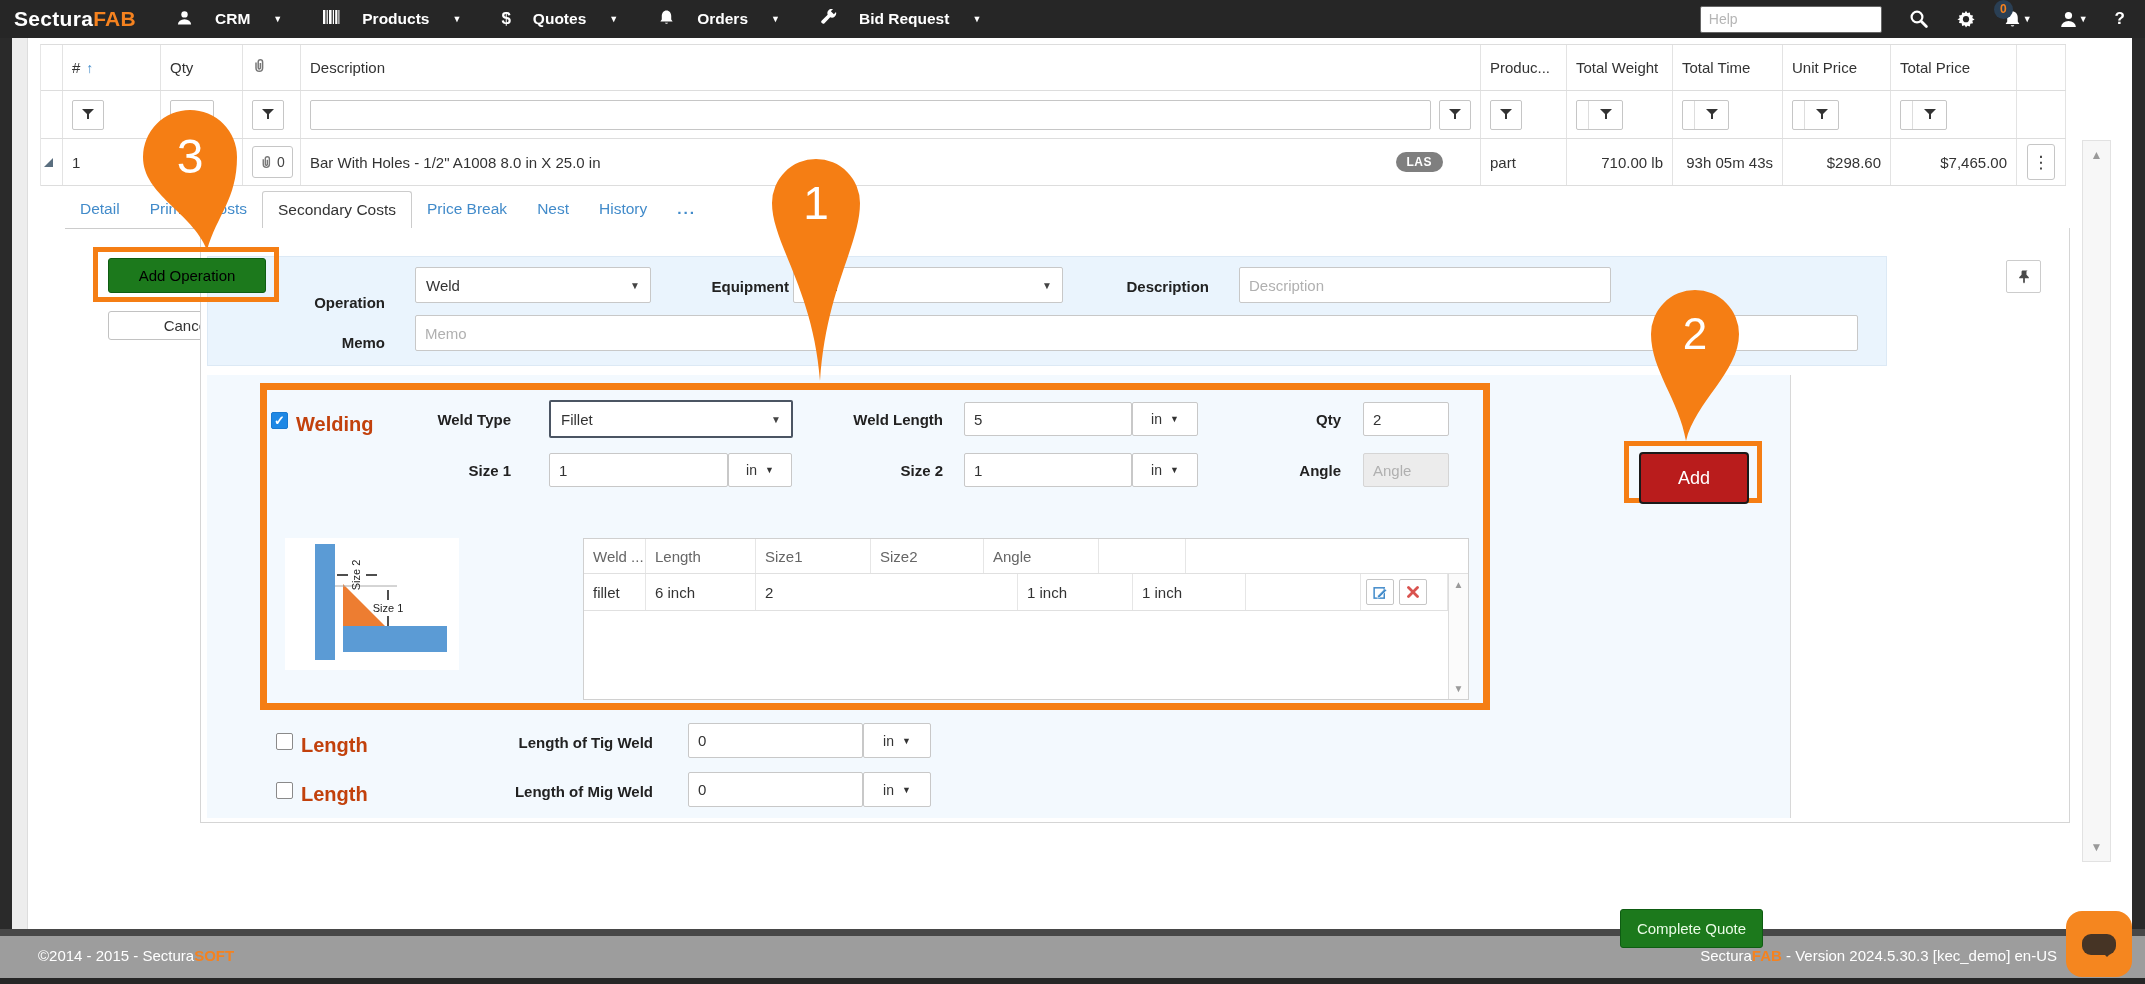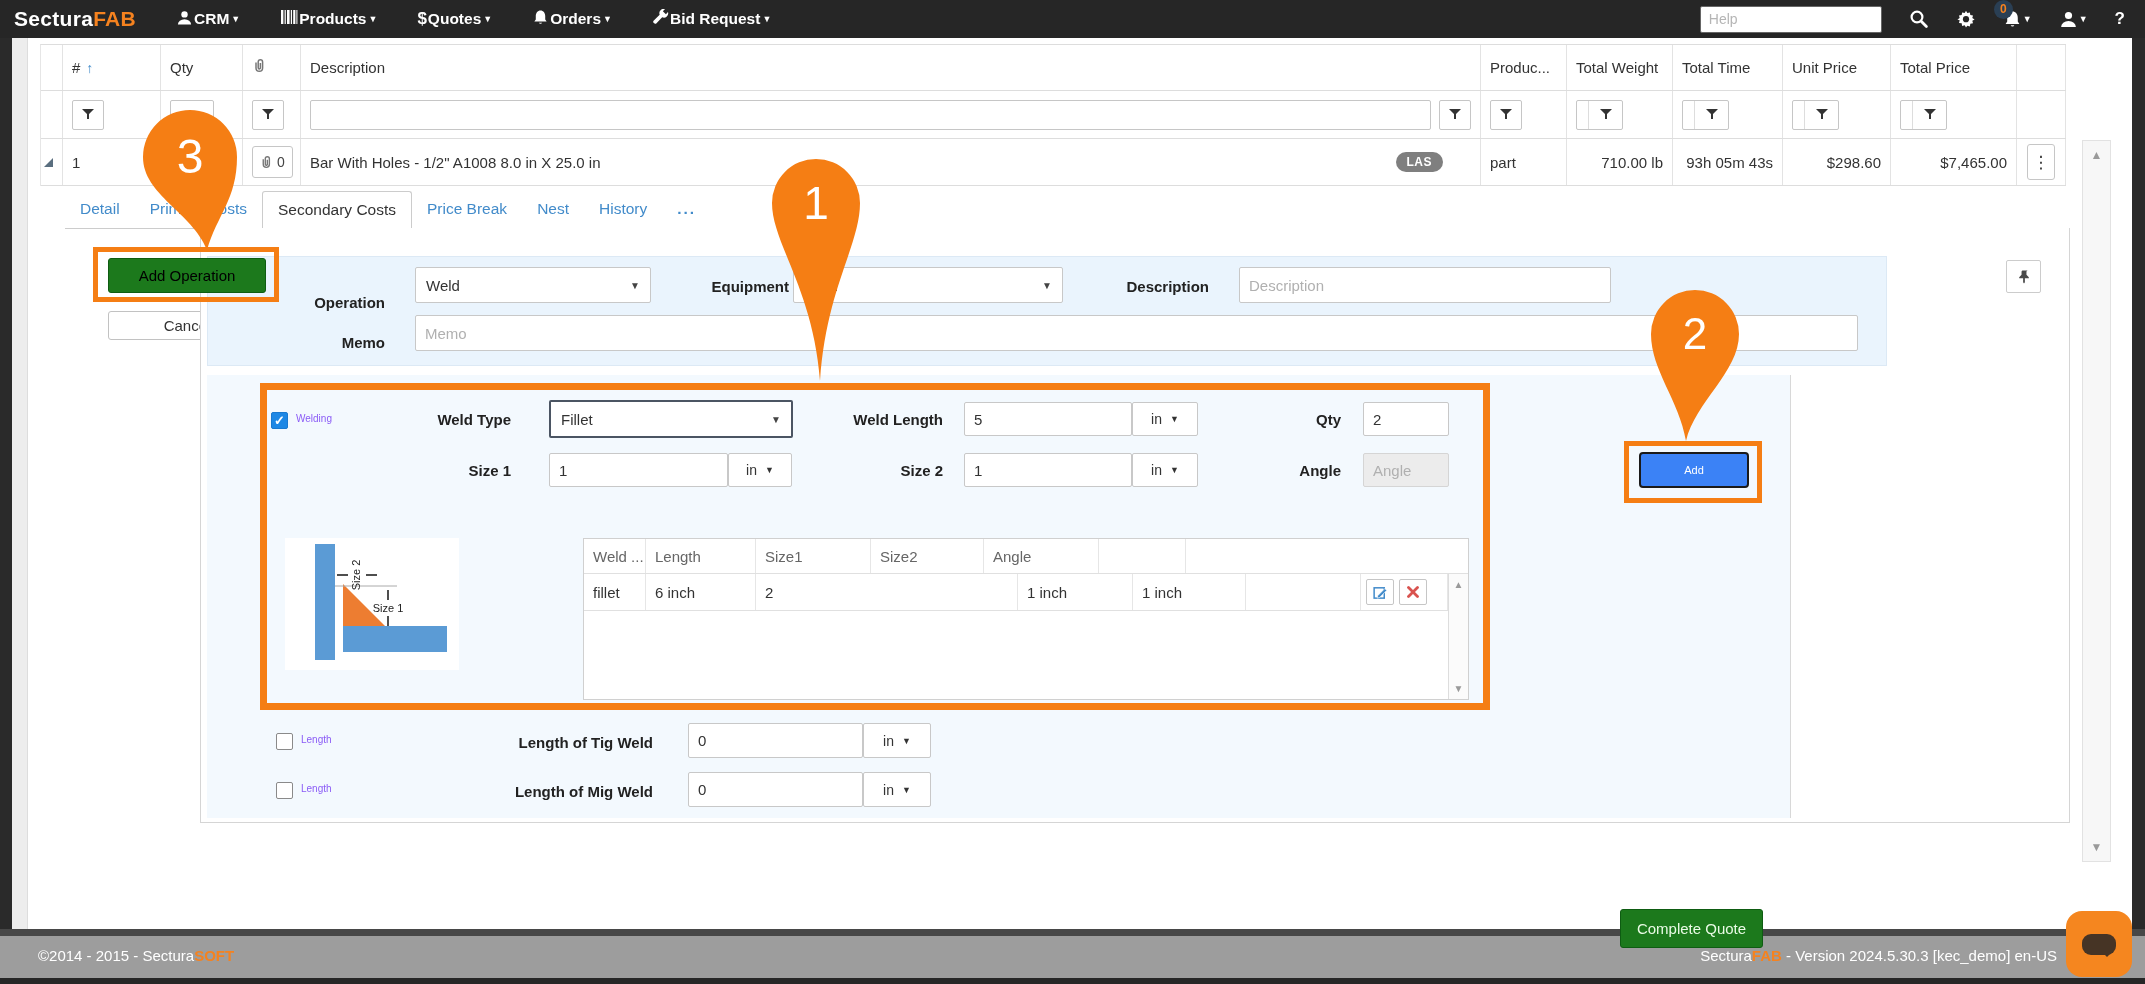--- a/index.html
+++ b/index.html
@@ -3,21 +3,21 @@
 <meta charset="utf-8">
 <style>
   *{box-sizing:border-box;margin:0;padding:0}
   body{background:#1e1e1e}
   .stage{position:relative;width:2145px;height:984px;background:#2a2a2a;font-family:"Liberation Sans",sans-serif;color:#333;overflow:hidden}
   .abs{position:absolute}
   
   .nav{position:absolute;left:0;top:0;width:2145px;height:38px;background:#262626;display:flex;align-items:center;padding-left:14px;color:#fff;z-index:10}
   .brand{font-size:21px;font-weight:bold;letter-spacing:.3px;cursor:pointer}
   .brand b{color:#F5821F}
-  .menu{display:flex;align-items:center;gap:1px;margin-left:40px;font-size:15.5px;font-weight:bold;cursor:pointer;white-space:nowrap}
+  .menu{display:flex;align-items:center;gap:22px;margin-left:40px;font-size:15.5px;font-weight:bold;cursor:pointer;white-space:nowrap}
   .crt{font-size:9px;margin-left:1px}
   .nav-right{margin-left:auto;display:flex;align-items:center;gap:27px;margin-right:20px}
   .help{width:182px;height:27px;border:1px solid #666;background:#fff;border-radius:2px;padding:0 8px;font-size:14px;font-family:"Liberation Sans",sans-serif}
   .help::placeholder{color:#b5b5b5}
   .icbtn{position:relative;display:flex;align-items:center;cursor:pointer;color:#fff}
   .badge0{position:absolute;top:-10px;left:-9px;background:#2a3f54;color:#F5821F;font-weight:bold;font-size:12px;width:19px;height:19px;border-radius:50%;display:flex;align-items:center;justify-content:center}
   .qmark{font-size:17px;font-weight:bold}
   
   .grid{position:absolute;left:40px;top:44px;width:2026px;background:#fff;border-top:1px solid #ddd;border-left:1px solid #e6e6e6}
   .grow{display:flex;border-bottom:1px solid #ddd;background:#fff}
@@ -53,23 +53,23 @@
   .lbl{position:absolute;font-weight:bold;font-size:15px;color:#222;text-align:right;white-space:nowrap}
   .sel{position:absolute;background:#fff;border:1px solid #c8c8c8;border-radius:2px;display:flex;align-items:center;justify-content:space-between;padding:0 10px;font-size:15px;color:#333;cursor:pointer}
   .sel .car{font-size:10px;color:#444}
   .inp{position:absolute;border:1px solid #c8c8c8;border-radius:2px;padding:0 9px;font-size:15px;color:#333;background:#fff;font-family:"Liberation Sans",sans-serif}
   .inp::placeholder{color:#b0b0b0}
   .inp:disabled{background:#ececec;border-color:#d5d5d5}
   .unit{position:absolute;background:#fff;border:1px solid #c8c8c8;border-radius:2px;display:flex;align-items:center;justify-content:center;gap:8px;font-size:14px;color:#333;cursor:pointer}
   .unit .car{font-size:9px}
   .cb{position:absolute;width:17px;height:17px;border:1px solid #8a8a8a;background:#fff;border-radius:2px;cursor:pointer}
   .cb.on{background:#1e88e5;border-color:#1a79d0;color:#fff;display:flex;align-items:center;justify-content:center;font-size:13px;font-weight:bold}
-  .cblabel{position:absolute;font-weight:normal;font-size:10px;color:#8b5cf6;white-space:nowrap}
+  .cblabel{position:absolute;font-weight:bold;font-size:20px;color:#c2410c;white-space:nowrap}
   .pinbtn{position:absolute;left:1805px;top:32px;width:35px;height:33px;border:1px solid #ccc;border-radius:2px;background:#fff;display:flex;align-items:center;justify-content:center;cursor:pointer}
-  .btn-add{position:absolute;left:1438px;top:224px;width:110px;height:36px;background:#3b82f6;border:2px solid #1a1a1a;border-radius:4px;color:#fff;font-size:11px;display:flex;align-items:center;justify-content:center;cursor:pointer;z-index:19}
+  .btn-add{position:absolute;left:1438px;top:224px;width:110px;height:52px;background:#b91c1c;border:2px solid #1a1a1a;border-radius:4px;color:#fff;font-size:18px;display:flex;align-items:center;justify-content:center;cursor:pointer;z-index:19}
   
   .wtable{position:absolute;left:382px;top:310px;width:886px;height:162px;background:#fff;border:1px solid #d0d0d0}
   .wrow{display:flex;border-bottom:1px solid #e0e0e0}
   .wc{border-right:1px solid #e6e6e6;display:flex;align-items:center;padding:0 9px;font-size:15px;overflow:hidden;white-space:nowrap}
   .whdr .wc{height:34px;color:#666}
   .wdat .wc{height:36px;color:#333}
   .w0{width:62px}.w1{width:110px}.w2{width:262px}.w3{width:115px}.w4{width:113px}.w5{width:115px}.w6{width:87px;padding:0 5px}
   .wsb{position:absolute;right:0;top:35px;width:20px;height:125px;border-left:1px solid #ddd;background:#fbfbfb;display:flex;flex-direction:column;justify-content:space-between;align-items:center;padding:5px 0;color:#9a9a9a;font-size:10px}
   .abtn{width:28px;height:26px;border:1px solid #c6c6c6;border-radius:2px;background:#fff;display:flex;align-items:center;justify-content:center;cursor:pointer;margin-right:5px}
   .diag{position:absolute;left:84px;top:310px;width:174px;height:132px;background:#fff}

